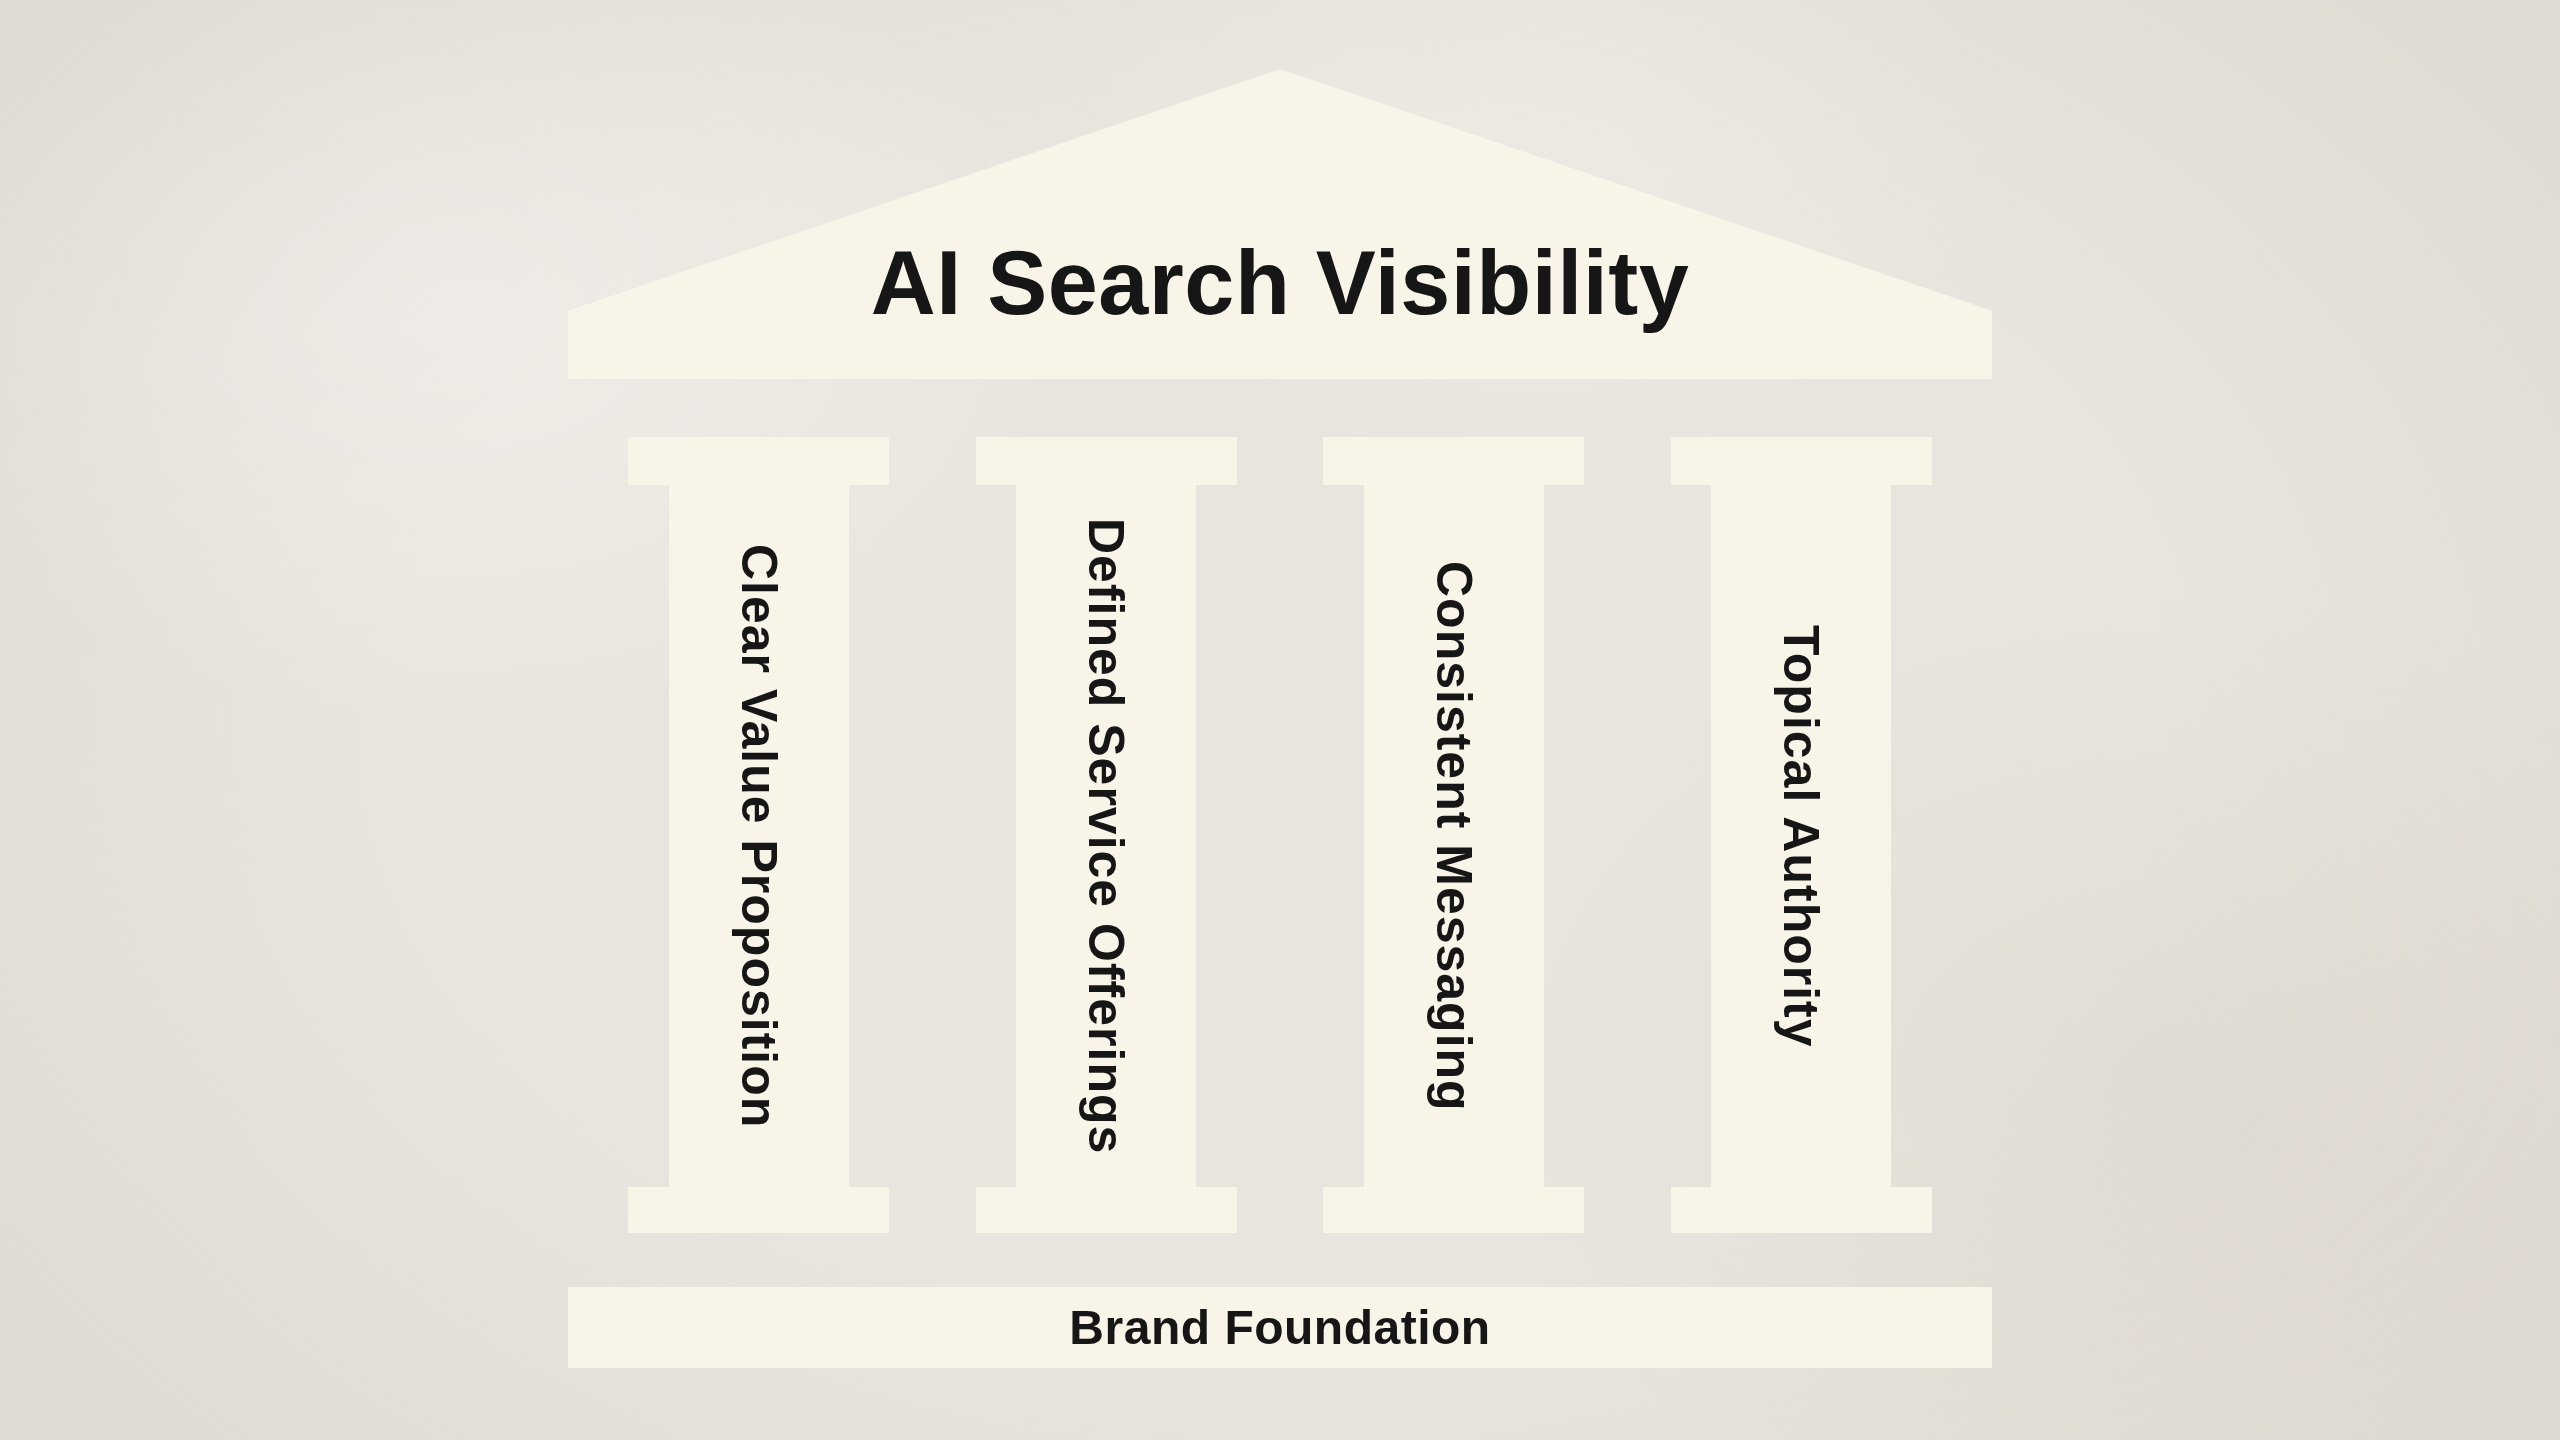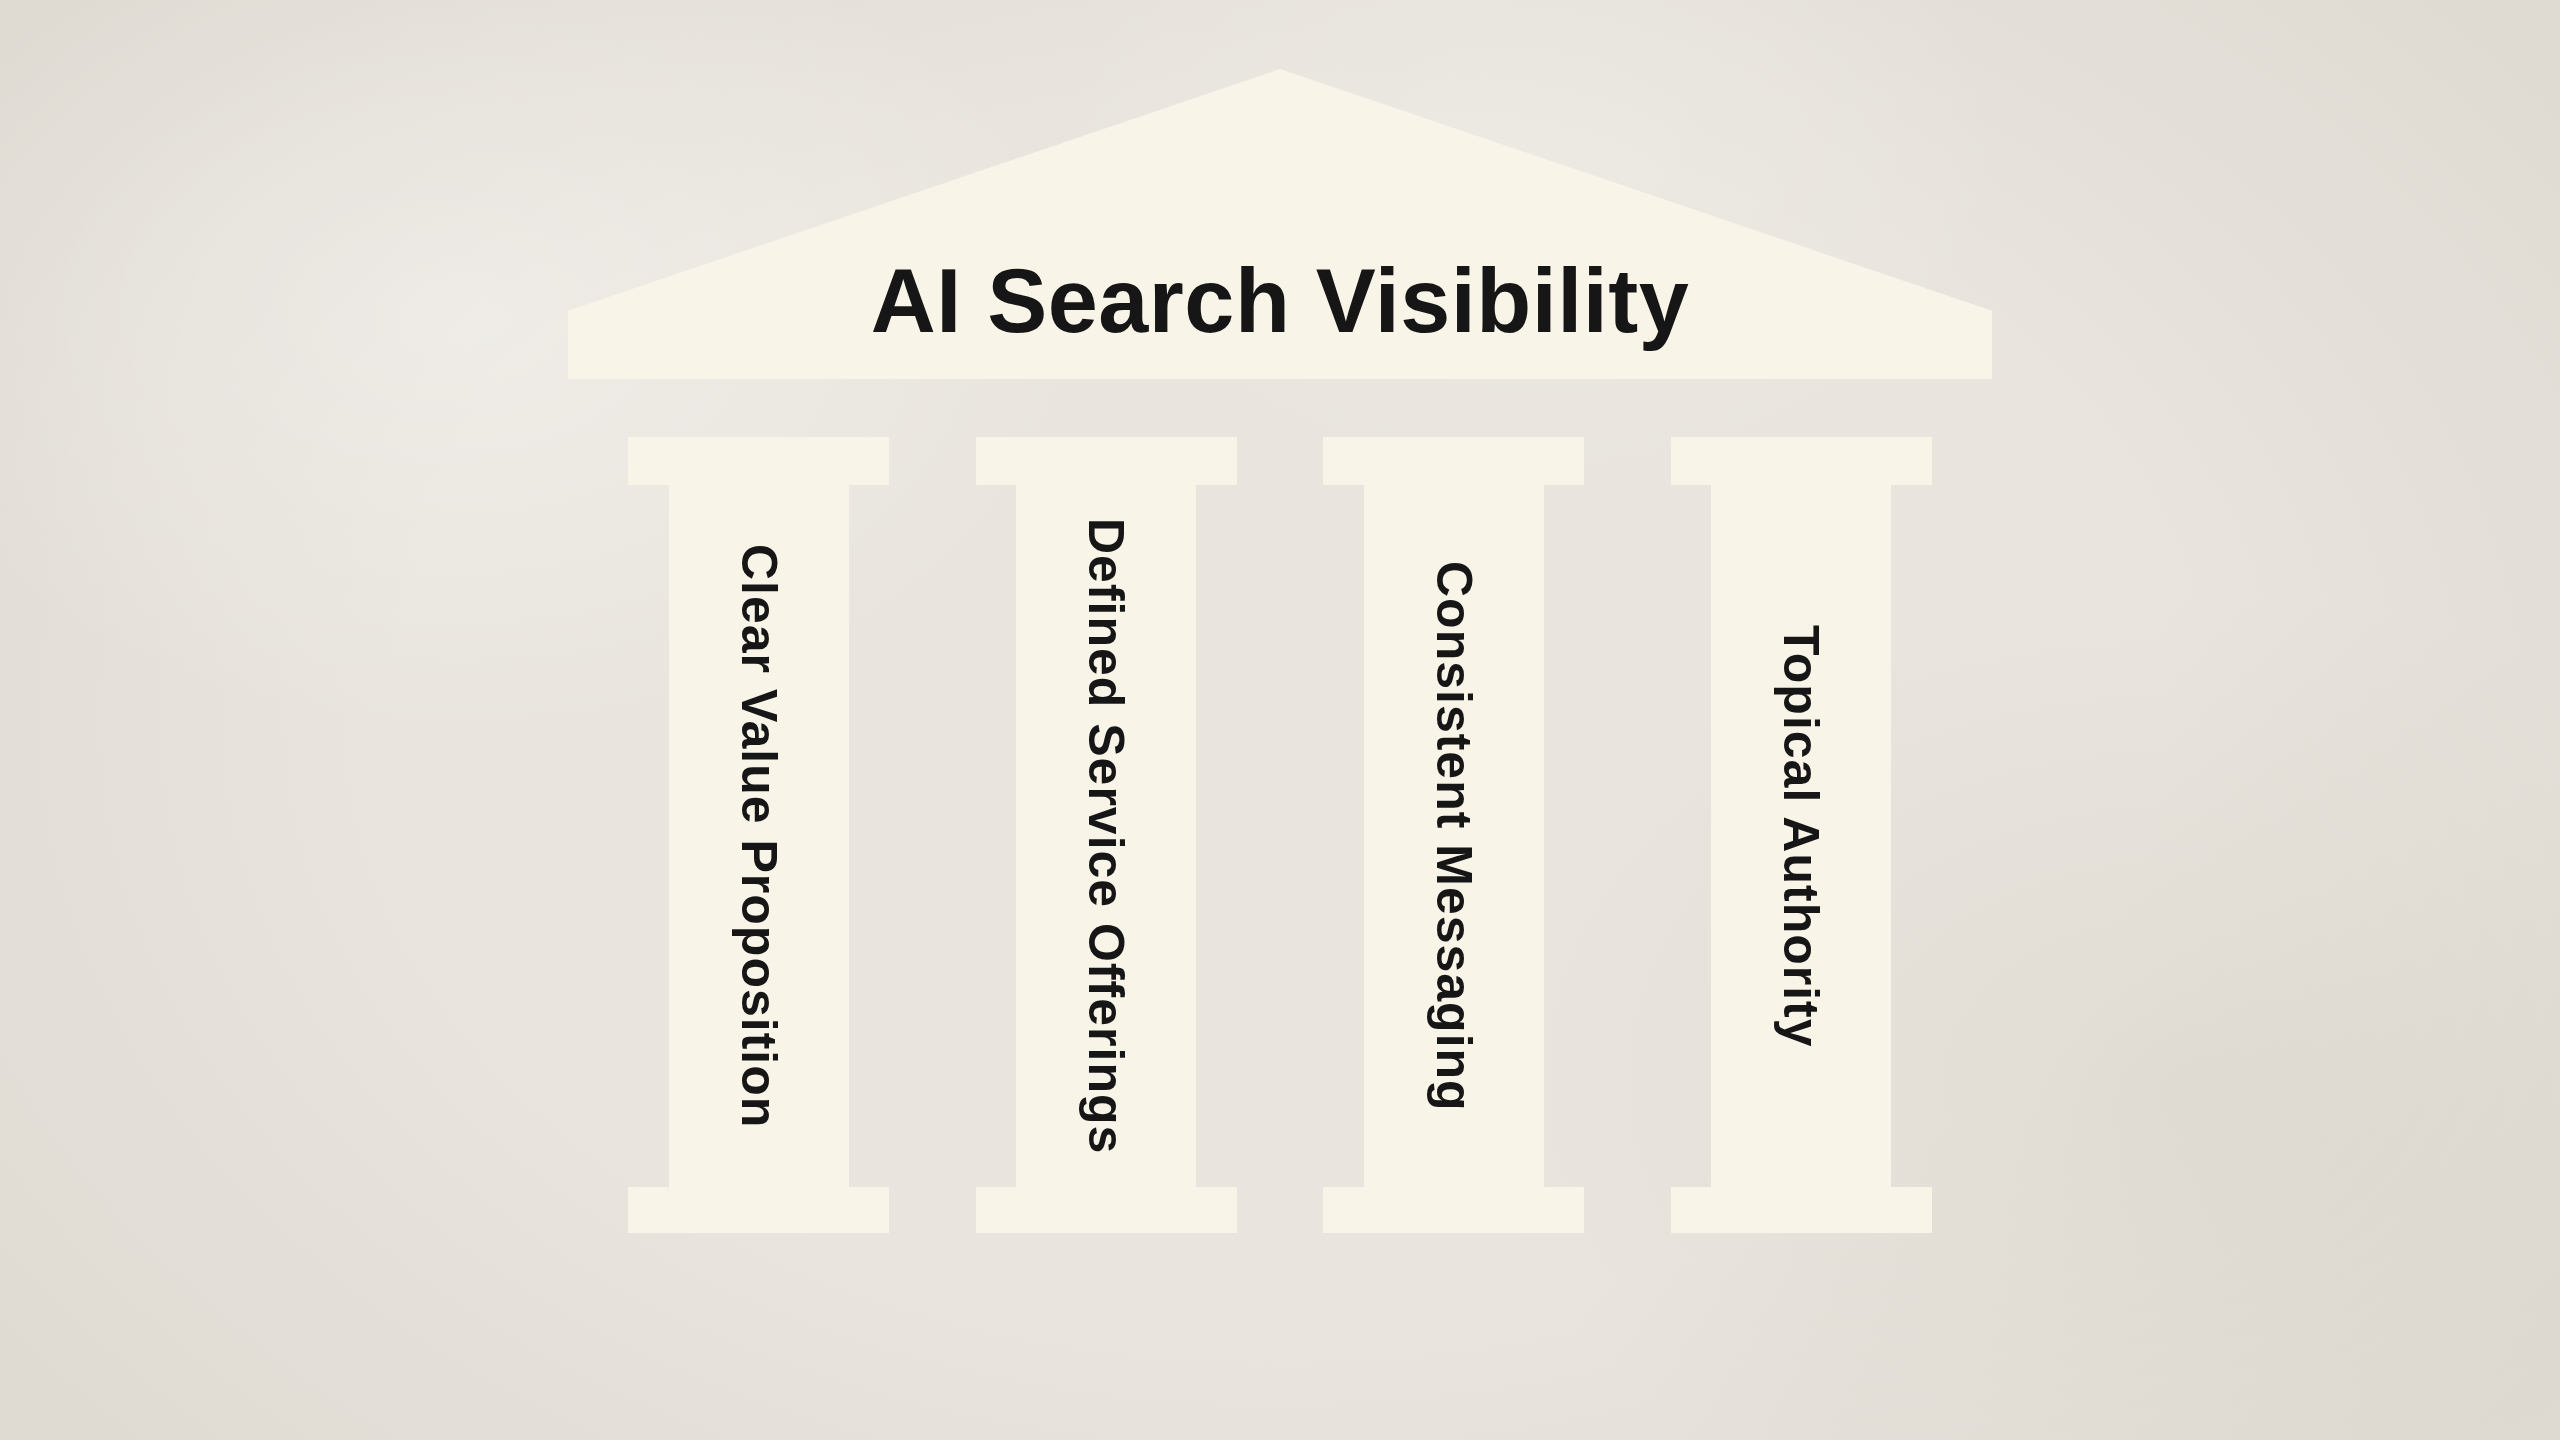--- a/index.html
+++ b/index.html
@@ -24,21 +24,21 @@
     position: absolute;
     left: 568px;
     top: 69px;
     width: 1424px;
     height: 310px;
     background: var(--structure, #f8f4e8);
     clip-path: polygon(50% 0%, 100% 78%, 100% 100%, 0% 100%, 0% 78%);
     display: flex;
     justify-content: center;
     align-items: flex-end;
-    padding-bottom: 28px;
+    padding-bottom: 46px;
     box-sizing: border-box;
   }
   .pediment-title {
     font-size: 90px;
     font-weight: 700;
     color: var(--ink, #161616);
     letter-spacing: 0.5px;
     line-height: 1.1;
     white-space: nowrap;
   }
@@ -143,14 +143,17 @@
     <div class="pillar">
       <div class="pillar-capital"></div>
       <div class="pillar-shaft">
         <span class="pillar-label">Topical Authority</span>
       </div>
       <div class="pillar-base"></div>
     </div>
 
   </div>
 
+  <div class="foundation">
+    <span class="foundation-label">Brand Foundation</span>
+  </div>
 
 </div>
 
 </body></html>

